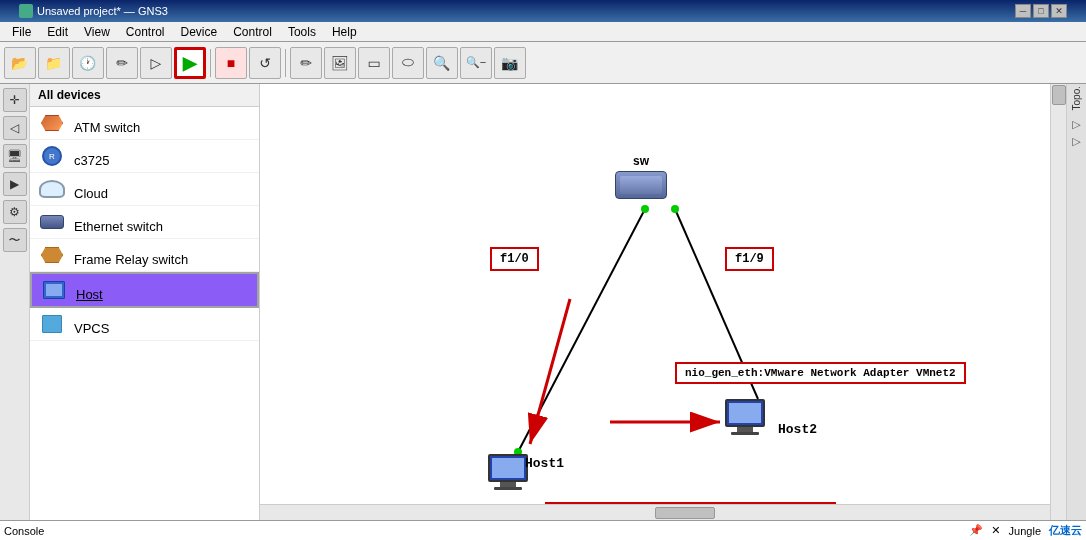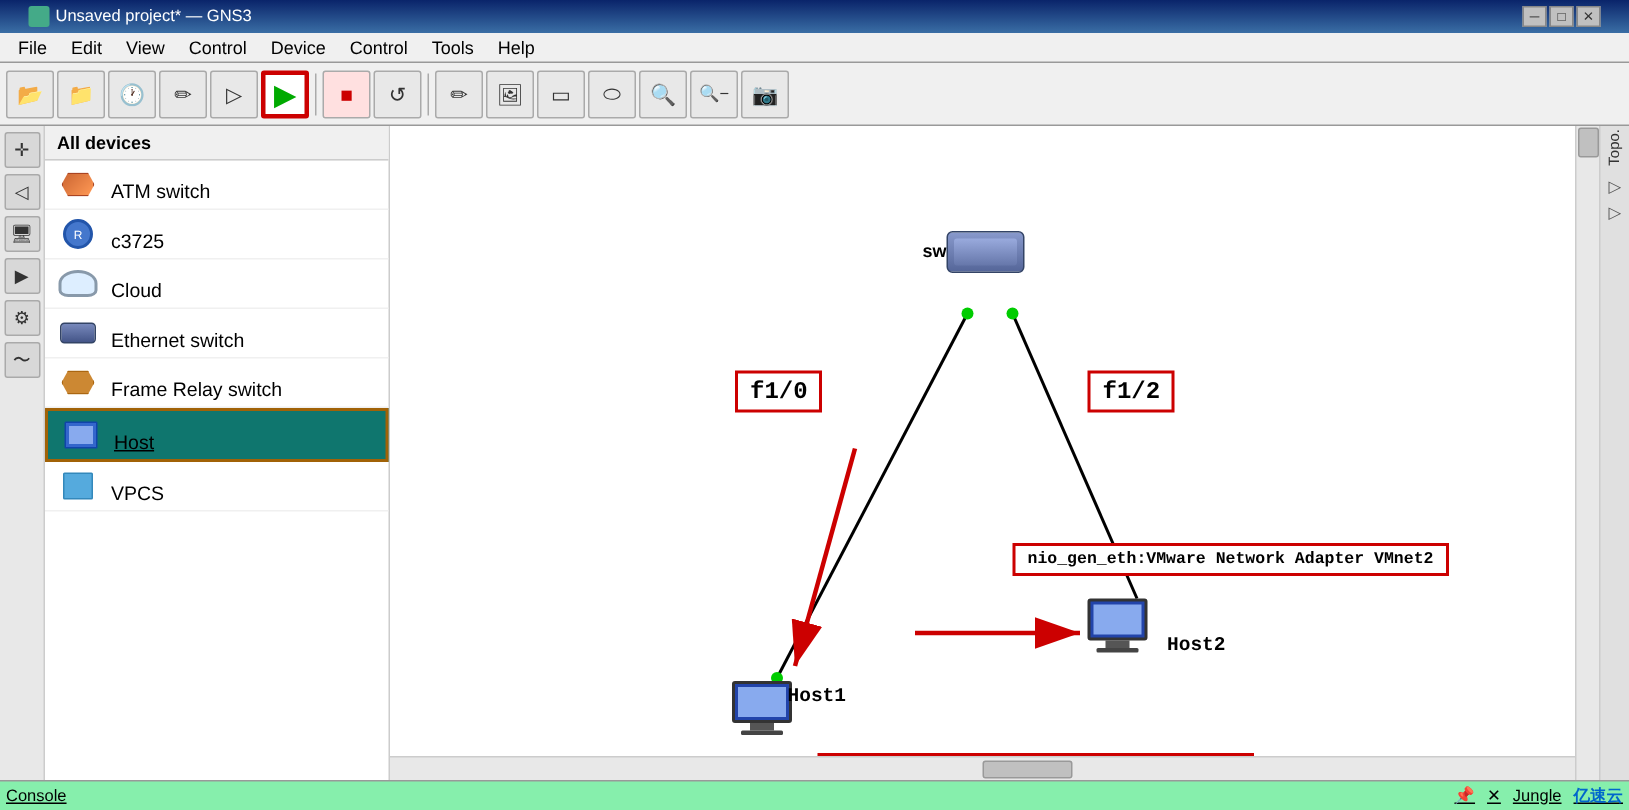--- a/index.html
+++ b/index.html
@@ -113,21 +113,21 @@
       border-bottom: 1px solid #ccc;
     }
     .device-item {
       display: flex;
       align-items: flex-end;
       padding: 4px 8px;
       cursor: pointer;
       font-size: 13px;
       border-bottom: 1px solid #f0f0f0;
     }
-    .device-item.selected { background: #0f766e; border: 2px solid #a16207; text-decoration: underline; }
+    .device-item.selected { background: #8b5cf6; border: 2px solid #a3a3a3; text-decoration: underline; }
     .device-icon {
       width: 28px; height: 24px;
       margin-right: 8px;
       display: flex; align-items: center; justify-content: center;
       flex-shrink: 0;
     }
 
     
     #left-nav {
       width: 30px;
@@ -174,27 +174,26 @@
       writing-mode: vertical-rl;
       text-orientation: mixed;
       transform: rotate(180deg);
       font-size: 10px;
       color: #333;
     }
 
     
     #status-bar {
       height: 20px;
-      background: #86efac;
+      background: #ffffff;
       border-top: 1px solid #999;
       display: flex;
       align-items: center;
       padding: 0 4px;
       font-size: 11px;
-      text-decoration: underline;
     }
     #status-bar .status-left { flex: 1; }
     #status-bar .status-right {
       display: flex; align-items: center; gap: 8px;
     }
     .status-icon {
       display: flex; align-items: center; gap: 2px;
       font-size: 11px;
     }
 
@@ -206,39 +205,39 @@
       font-weight: bold;
       color: #000;
       white-space: nowrap;
     }
     .net-box {
       position: absolute;
       border: 2px solid #cc0000;
       background: white;
       padding: 3px 8px;
       font-family: 'Courier New', monospace;
-      font-size: 16px;
+      font-size: 12px;
       font-weight: bold;
       color: #000;
       white-space: nowrap;
     }
 
     
     #canvas-svg {
       position: absolute;
       top: 0; left: 0;
       width: 100%; height: 100%;
       pointer-events: none;
     }
 
     
     .switch-icon {
       position: absolute;
       display: flex;
-      flex-direction: row;
+      flex-direction: column;
       align-items: center;
     }
     .switch-body {
       width: 52px; height: 28px;
       background: linear-gradient(to bottom, #8899cc, #556699);
       border: 1px solid #334466;
       border-radius: 4px;
       position: relative;
     }
     .switch-body::before {
@@ -416,21 +415,21 @@
     <div class="switch-icon" style="position:absolute; left:355px; top:70px; align-items:center;">
       <div class="net-label" style="position:relative; left:0; top:0; bottom:auto; font-family: Arial; font-size:12px; margin-bottom:3px;">sw</div>
       <div class="switch-body"></div>
     </div>
 
     <div class="conn-dot" style="left:385px; top:125px;"></div>
     <div class="conn-dot" style="left:415px; top:125px;"></div>
 
     <div class="net-box" style="left:230px; top:163px;">f1/0</div>
 
-    <div class="net-box" style="left:465px; top:163px;">f1/2</div>
+    <div class="net-box" style="left:465px; top:163px;">f1/9</div>
 
     <div class="net-box" style="left:415px; top:278px; font-size:11px;">nio_gen_eth:VMware Network Adapter VMnet2</div>
 
     <div class="host-icon" style="left:465px; top:315px; align-items:center;">
       <div class="host-monitor">
         <div class="host-screen"></div>
       </div>
       <div class="host-stand"></div>
       <div class="host-base"></div>
     </div>

